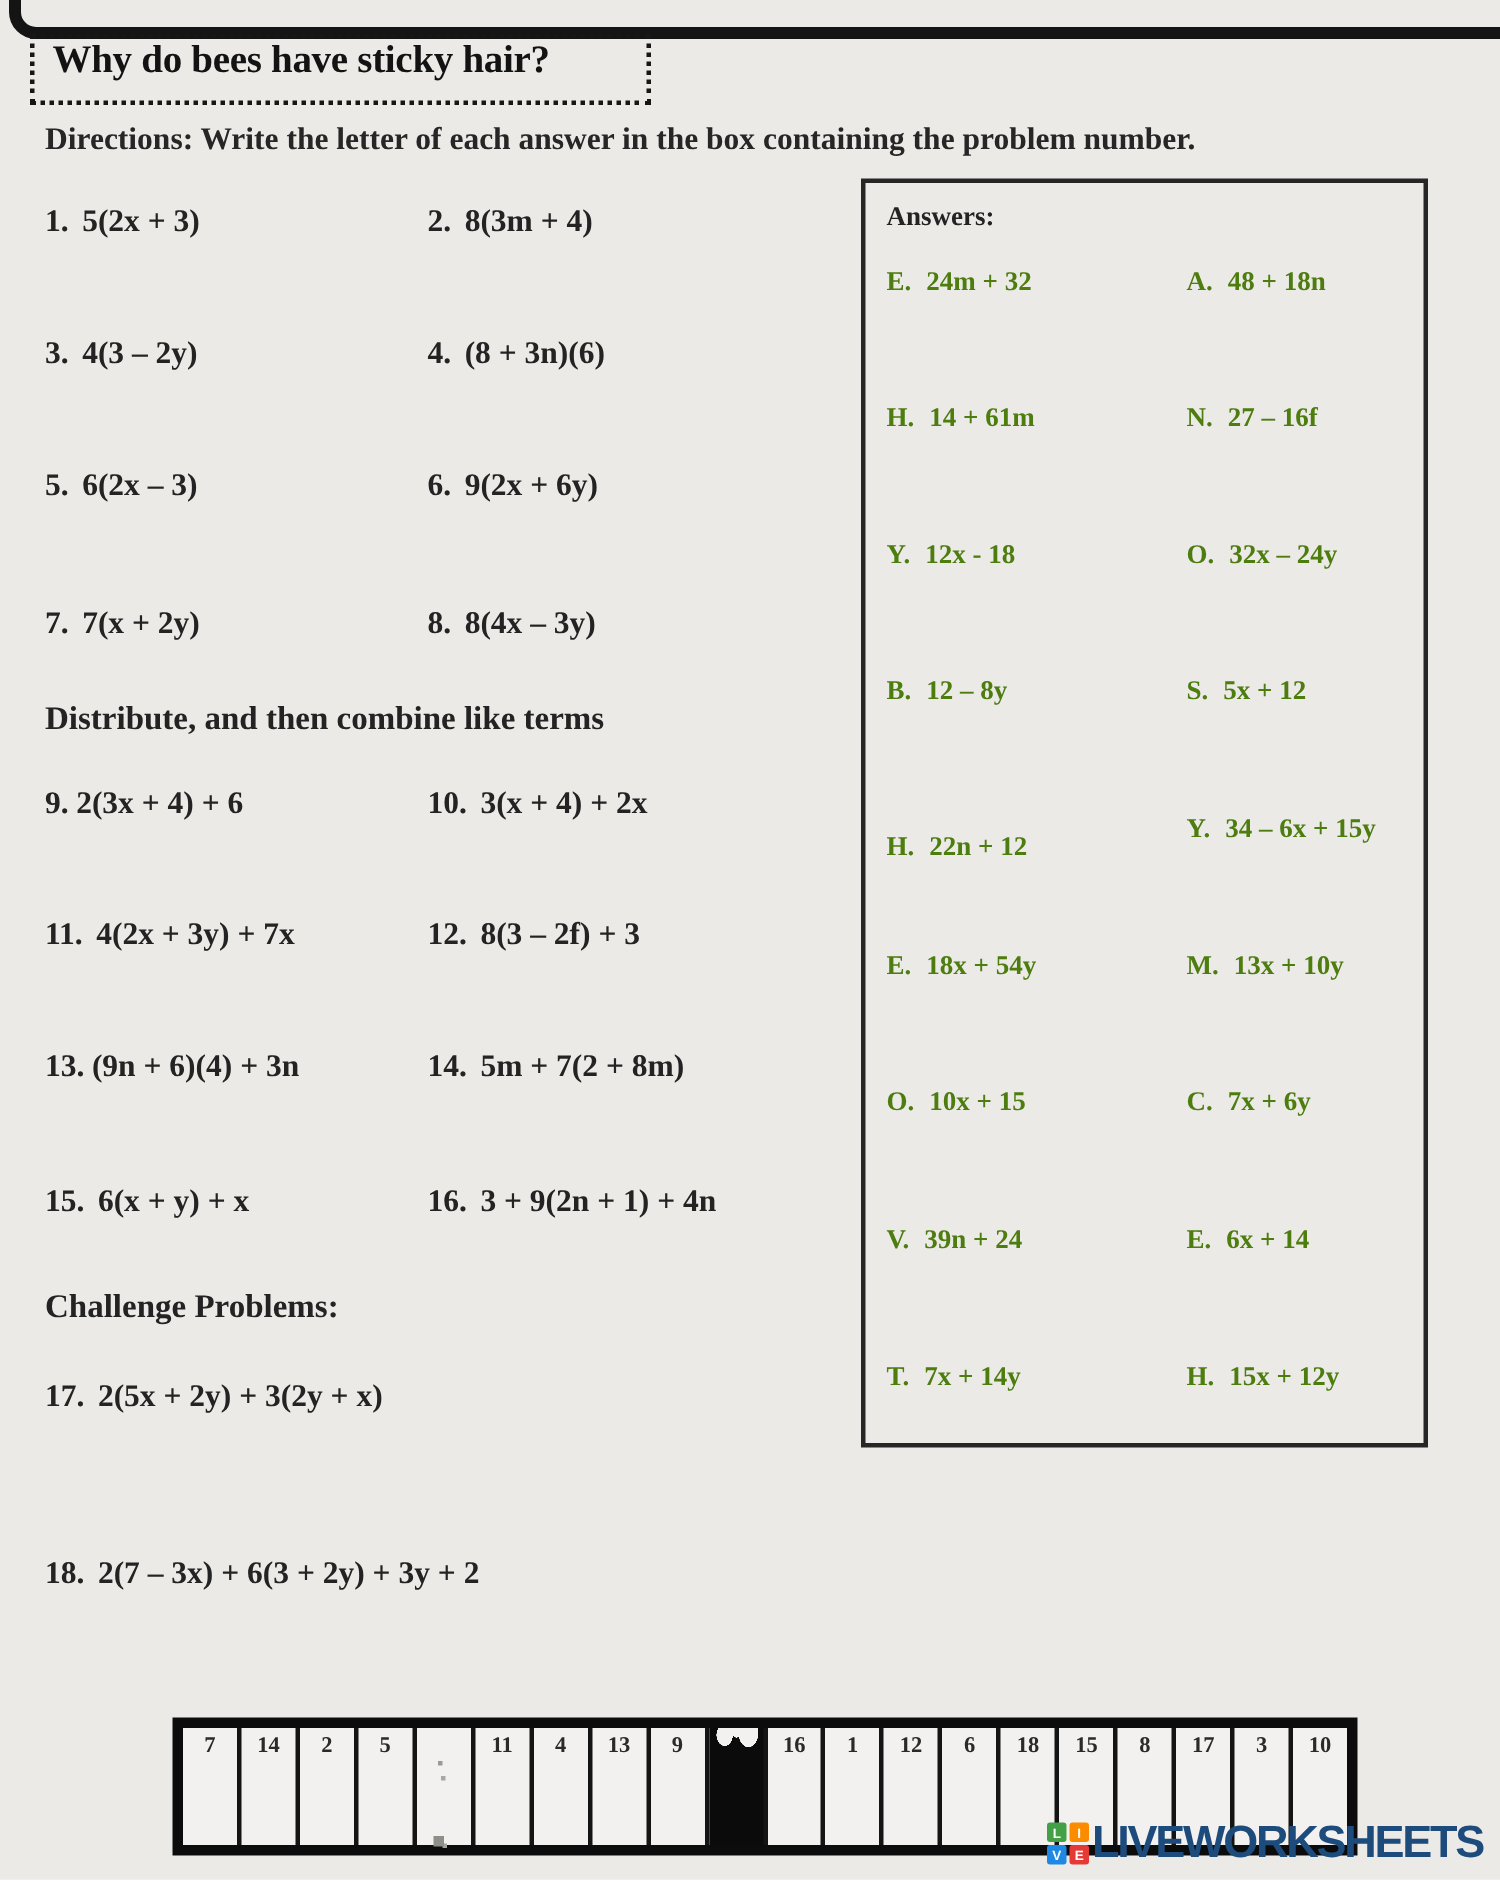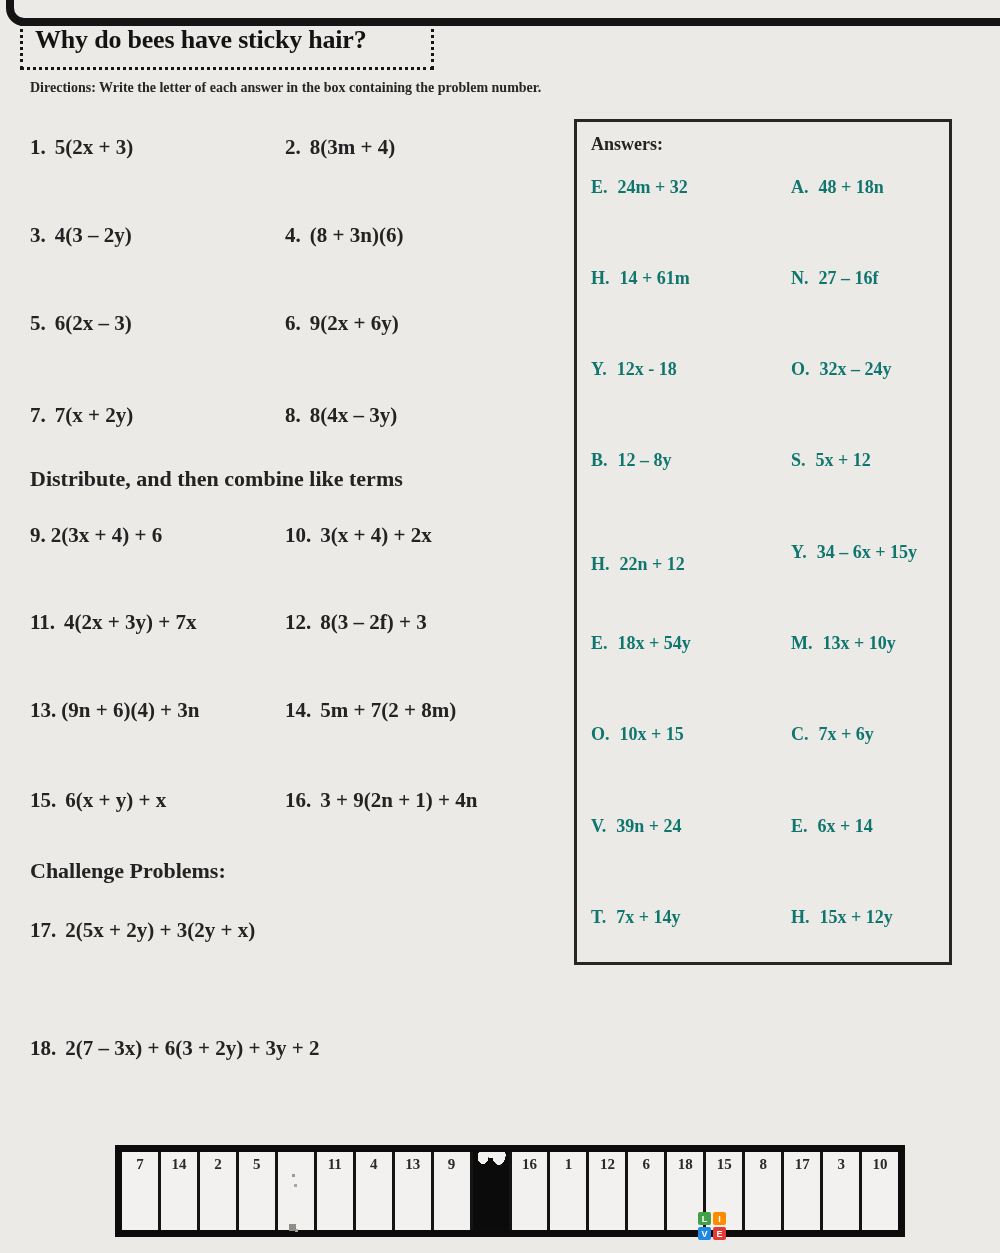--- a/index.html
+++ b/index.html
@@ -20,38 +20,38 @@
     position:absolute;left:20px;top:22px;width:408px;height:42px;
     border:3px dotted #161616;
     display:flex;align-items:flex-start;
   }
   .title-box .t{
     font-size:26px;font-weight:bold;letter-spacing:-0.2px;
     padding-left:12px;white-space:nowrap;color:#131313;
   }
   .directions{
     position:absolute;left:30px;top:80px;width:950px;
-    font-size:14px;font-weight:bold;color:#262626;
+    font-size:21px;font-weight:bold;color:#262626;
   }
   .prob{
     position:absolute;font-size:21px;font-weight:bold;white-space:nowrap;color:#232323;margin-top:20px;
   }
   .prob .num{margin-right:9px;}
   .heading{
     position:absolute;left:30px;font-size:22px;font-weight:bold;color:#232323;white-space:nowrap;
   }
   .answers-box{
     position:absolute;left:574px;top:119px;width:378px;height:846px;
     border:3px solid #262626;box-sizing:border-box;
   }
   .answers-label{
     position:absolute;left:14px;top:12px;font-size:18px;font-weight:bold;color:#232323;
   }
   .ans{
-    position:absolute;font-size:18px;font-weight:bold;white-space:nowrap;color:#0f766e;
+    position:absolute;font-size:18px;font-weight:bold;white-space:nowrap;color:#4d7c0f;
   }
   .ans .letter{margin-right:10px;}
   .ans.c0{left:14px;}
   .ans.c1{left:214px;}
   
   .answer-grid{
     position:absolute;left:115px;top:1145px;width:790px;height:92px;
     border:7px solid #0c0c0c;box-sizing:border-box;background:#f2f1ef;
     display:flex;
   }
@@ -173,15 +173,16 @@
     <div class="cell">10</div>
   </div>
 
   <div class="lw-logo">
     <div class="lw-blocks">
       <div class="lw-block" style="background: rgb(67, 160, 71);">L</div>
       <div class="lw-block" style="background: rgb(251, 140, 0);">I</div>
       <div class="lw-block" style="background: rgb(30, 136, 229);">V</div>
       <div class="lw-block" style="background: rgb(229, 57, 53);">E</div>
     </div>
+    <div class="lw-text" style="color: rgb(28, 75, 124);">LIVEWORKSHEETS</div>
   </div>
 
 </div>
 
 </body></html>

